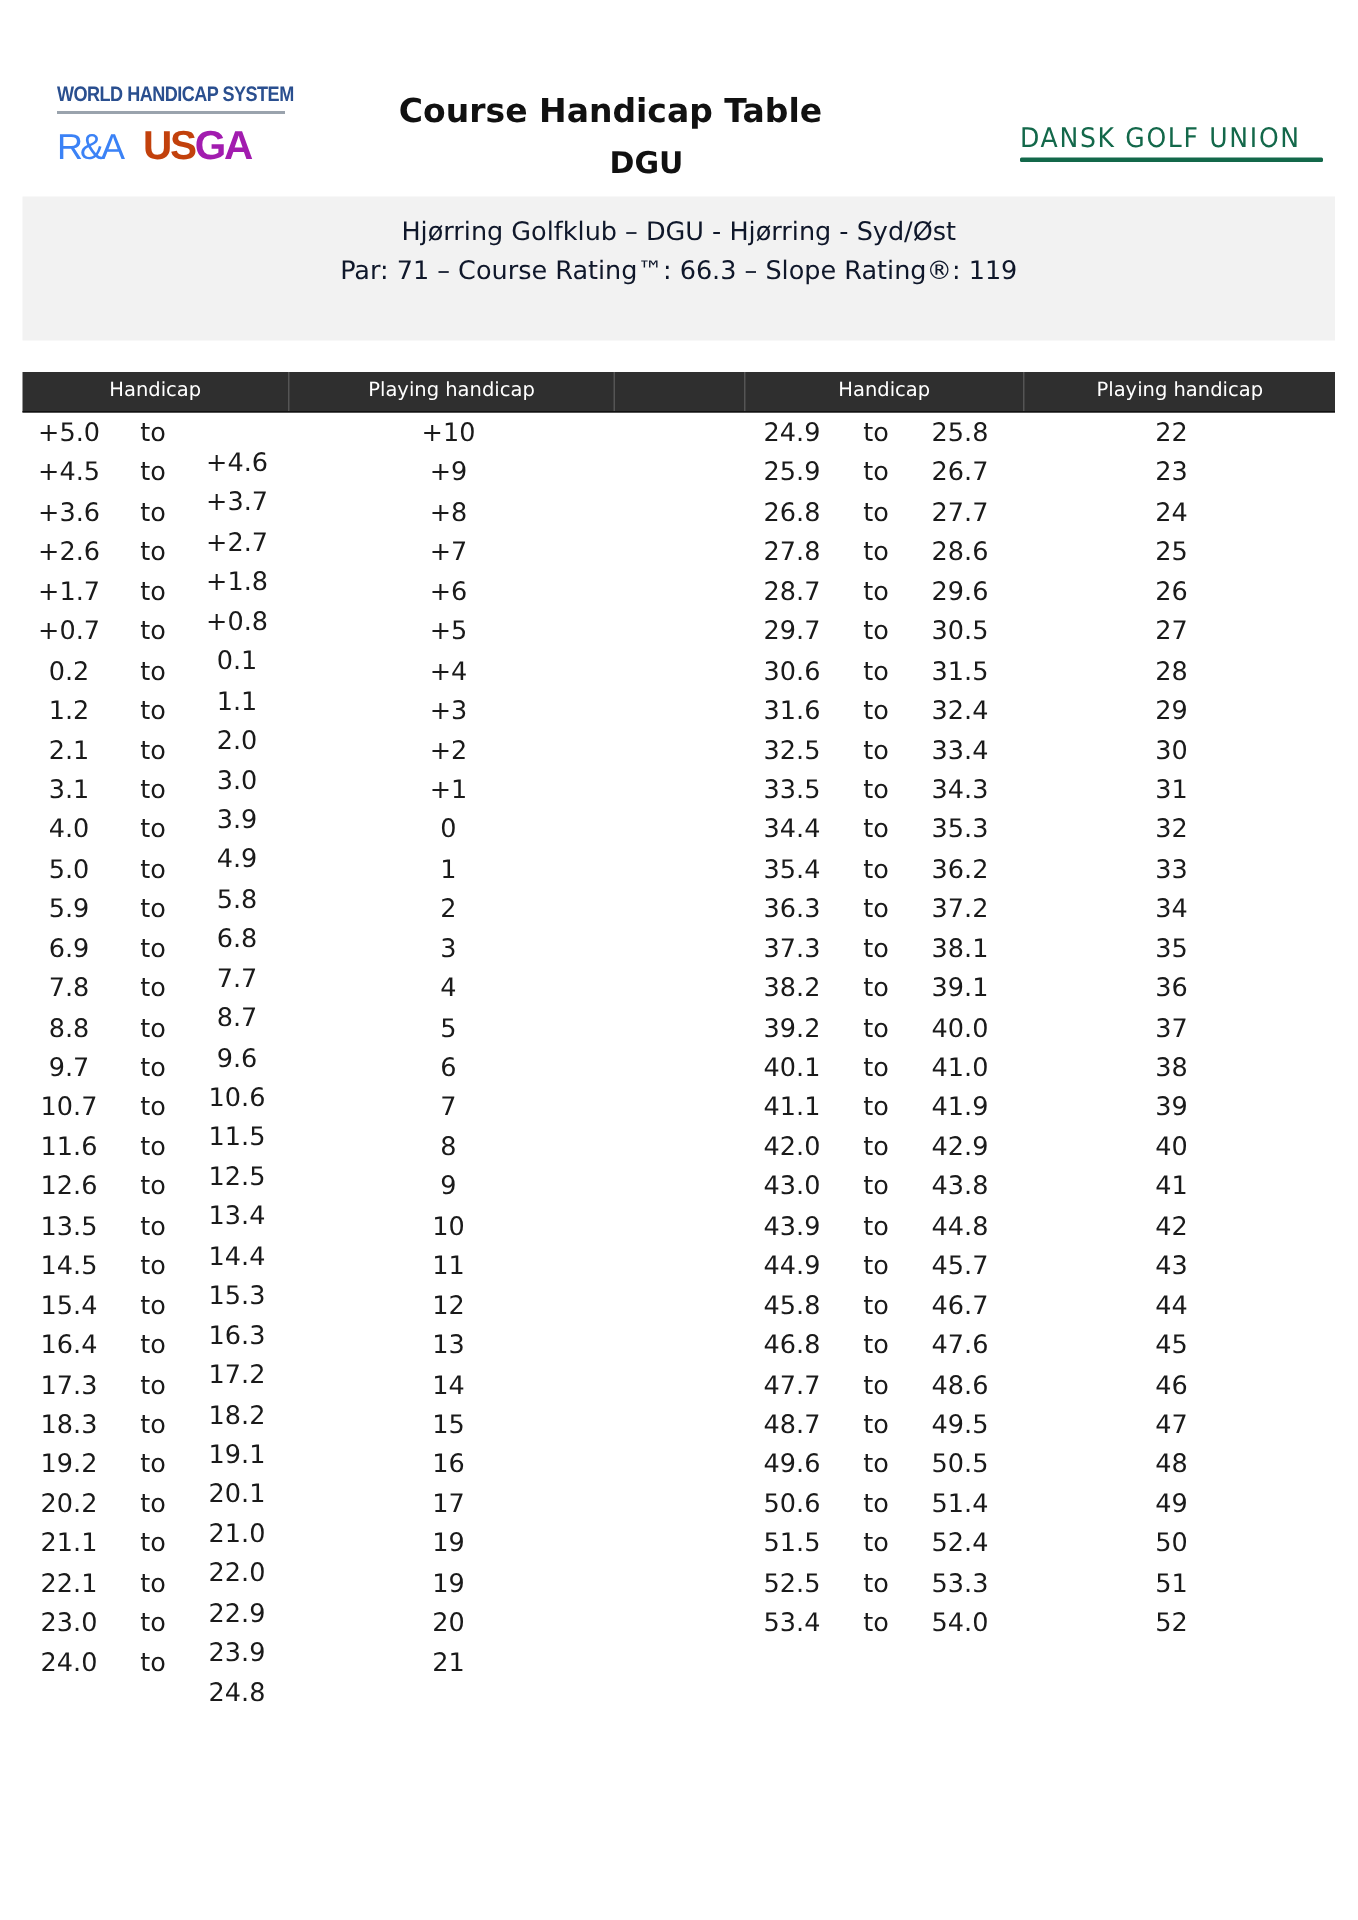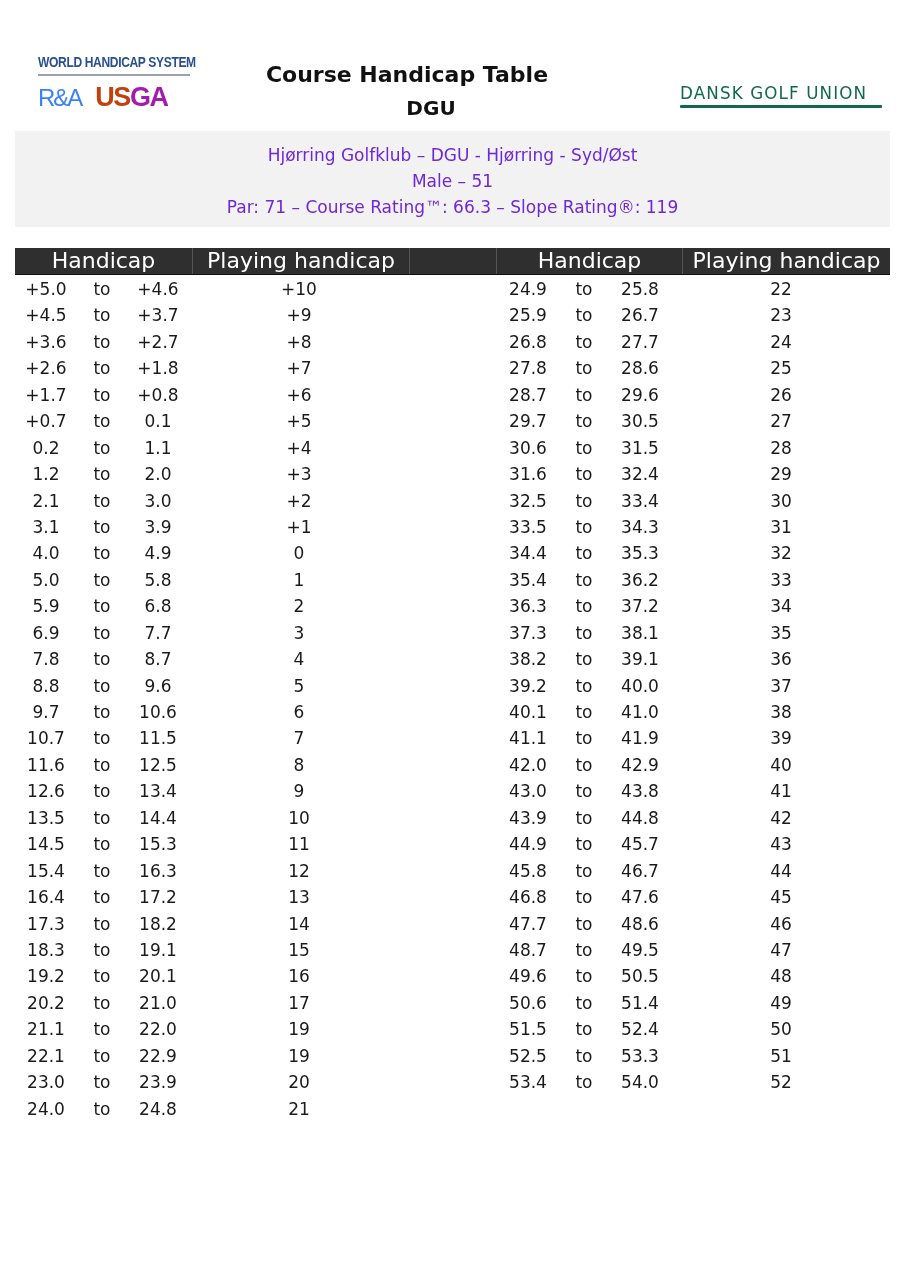--- a/index.html
+++ b/index.html
@@ -23,41 +23,41 @@
               white-space: nowrap; transform: scaleX(0.93); transform-origin: left center; }
   .dgu-rule { height: 3px; background: #13684a; margin-top: 2px; width: 202px; border-radius: 1px; }
 
   
   .title { position: absolute; left: 0; width: 814px; text-align: center; font-weight: bold; color: #111; }
   .title.main { top: 62px; font-size: 22px; }
   .title.sub { top: 96px; font-size: 20px; padding-left: 24px; }
 
   
   .info-box { position: absolute; left: 15px; top: 131px; width: 875px; height: 96px; background: #f2f2f2;
-              text-align: center; font-size: 17px; color: #6d28d9; }
+              text-align: center; font-size: 17px; color: #0f172a; }
   .info-line { height: 26px; line-height: 26px; }
   .info-box .info-line:first-child { margin-top: 11px; }
 
   
   .header-bar { position: absolute; left: 15px; top: 248px; width: 875px; height: 26px; background: #2f2f2f;
                 border-bottom: 1px solid #111; }
-  .hcell { position: absolute; top: 0; height: 26px; line-height: 26px; color: #ffffff; font-size: 22px;
+  .hcell { position: absolute; top: 0; height: 26px; line-height: 26px; color: #ffffff; font-size: 13px;
            text-align: center; border-right: 1px solid #555; box-sizing: border-box; }
 
   
   .col { position: absolute; top: 277px; }
   .row { position: relative; height: 26.45px; font-size: 17px; color: #1a1a1a; }
   .row span { position: absolute; top: 2px; }
   .from { width: 56px; text-align: center; }
   .to { width: 30px; text-align: center; }
   .upto { width: 56px; text-align: center; }
   .ph { width: 80px; text-align: center; }
   .left-col .from { left: 18px; }
   .left-col .to { left: 87px; }
-  .left-col .upto { left: 130px; }
+  .left-col .upto { left: 130px; margin-top: 20px; }
   .left-col .ph { left: 259px; }
   .right-col .from { left: 500px; }
   .right-col .to { left: 569px; }
   .right-col .upto { left: 612px; }
   .right-col .ph { left: 741px; }
 </style>
 </head>
 <body>
 
 <div class="whs-logo">
@@ -72,21 +72,20 @@
 <div class="dgu-logo">
   <div class="dgu-text">DANSK GOLF UNION</div>
   <div class="dgu-rule"></div>
 </div>
 
 <div class="title main">Course Handicap Table</div>
 <div class="title sub">DGU</div>
 
 <div class="info-box">
   <div class="info-line">Hjørring Golfklub – DGU - Hjørring - Syd/Øst</div>
-  <div class="info-line">Male – 51</div>
   <div class="info-line">Par: 71 – Course Rating™: 66.3 – Slope Rating®: 119</div>
 </div>
 
 <div class="header-bar">
   <div class="hcell" style="left:0;width:178px;">Handicap</div>
   <div class="hcell" style="left:178px;width:217px;">Playing handicap</div>
   <div class="hcell" style="left:395px;width:87px;"></div>
   <div class="hcell" style="left:482px;width:186px;">Handicap</div>
   <div class="hcell" style="left:668px;width:207px;border-right:none;">Playing handicap</div>
 </div>

